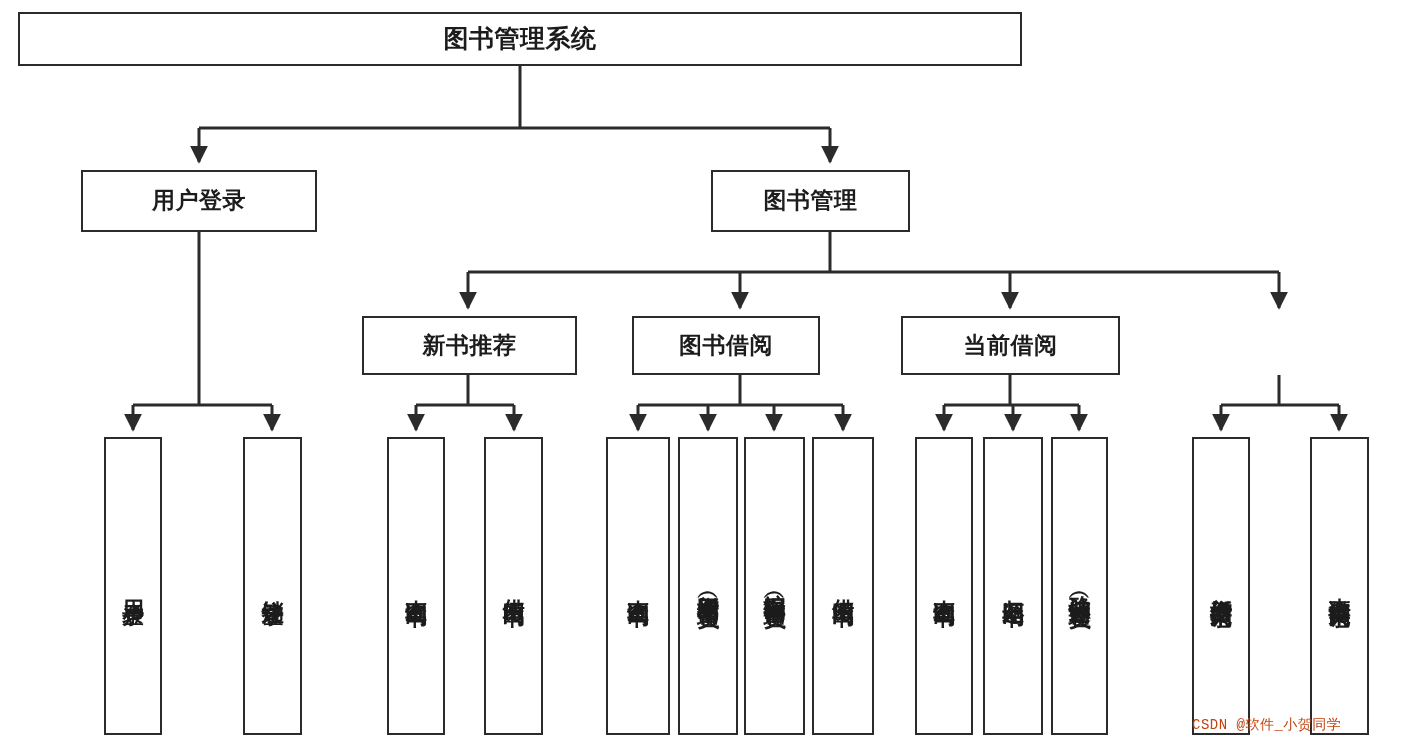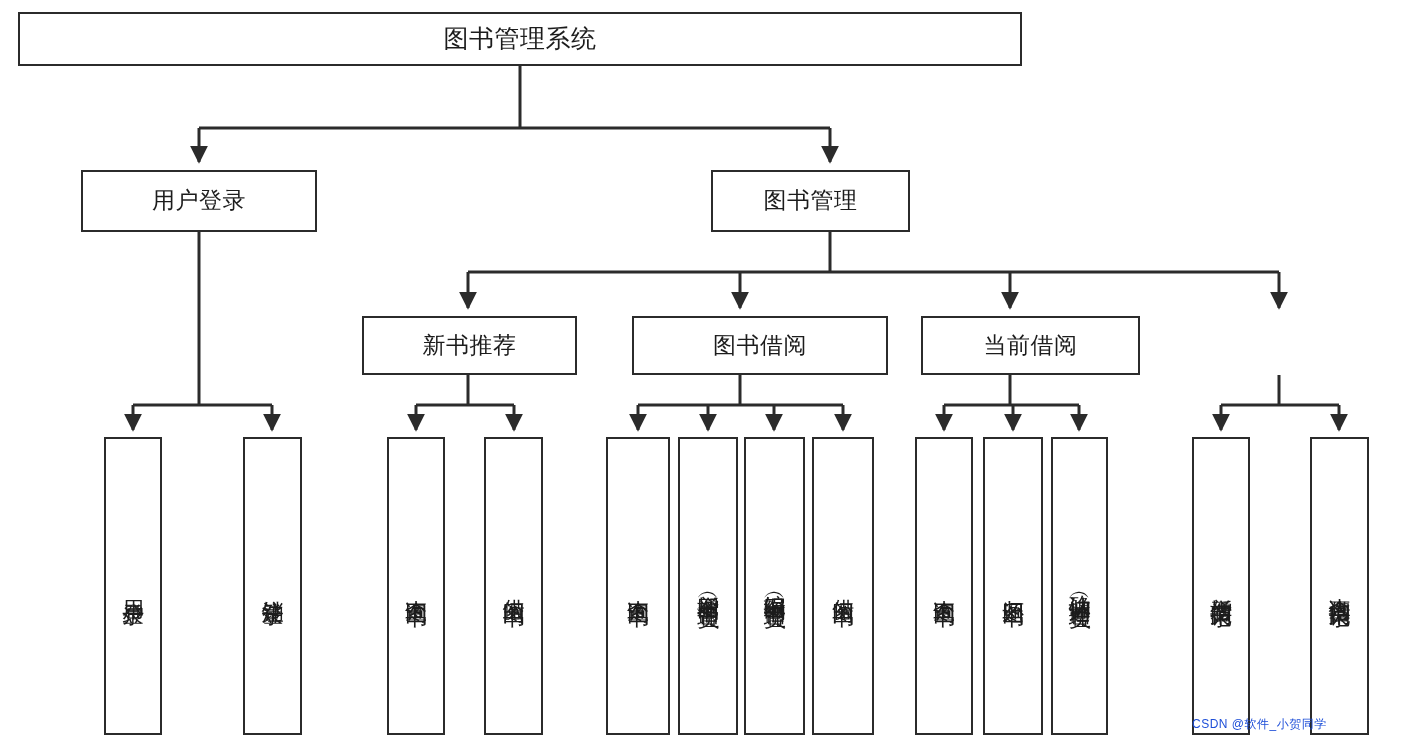--- a/index.html
+++ b/index.html
@@ -34,38 +34,40 @@
     align-items: center;
     justify-content: center;
     color: #1c1c1c;
   }
   .node .label {
     display: block;
     text-align: center;
     line-height: 1.18;
     white-space: nowrap;
     letter-spacing: 0.5px;
+    font-weight: bold;
   }
   .node.vertical .label {
     writing-mode: vertical-rl;
     text-orientation: upright;
     line-height: 1.12;
     letter-spacing: 2px;
   }
   .node.root .label   { font-size: 25px; }
   .node.lvl1 .label   { font-size: 23px; }
   .node.lvl2 .label   { font-size: 23px; }
   .node.leaf .label   { font-size: 22px; }
   .watermark {
     position: absolute;
-    color: #1d4ed8;
-    font-size: 12px;
+    color: #c2410c;
+    font-size: 14px;
     white-space: nowrap;
     letter-spacing: 0.5px;
     pointer-events: none;
+    font-family: Liberation Mono, monospace;
   }
 </style>
 </head>
 <body>
 
 <div id="canvas">
 
   <svg id="wires" viewBox="0 0 1405 747" xmlns="http://www.w3.org/2000/svg">
     <defs>
       <marker id="arrow" viewBox="0 0 10 10" refX="9" refY="5" markerWidth="6" markerHeight="6" orient="auto-start-reverse">
@@ -127,24 +129,24 @@
   <div class="node lvl1" style="left:81px; top:170px; width:236px; height:62px;">
     <span class="label">用户登录</span>
   </div>
   <div class="node lvl1" style="left:711px; top:170px; width:199px; height:62px;">
     <span class="label">图书管理</span>
   </div>
 
   <div class="node lvl2" style="left:362px; top:316px; width:215px; height:59px;align-items:center;">
     <span class="label">新书推荐</span>
   </div>
-  <div class="node lvl2" style="left:632px; top:316px; width:256px; height:59px;">
+  <div class="node lvl2" style="left:632px; top:316px; width:188px; height:59px;">
     <span class="label">图书借阅</span>
   </div>
-  <div class="node lvl2" style="left:901px; top:316px; width:219px; height:59px;margin-left:20px;">
+  <div class="node lvl2" style="left:901px; top:316px; width:219px; height:59px;">
     <span class="label">当前借阅</span>
   </div>
 
   <div class="node leaf vertical" style="left:104px; top:437px; width:58px; height:298px;">
     <span class="label">用户登录</span>
   </div>
   <div class="node leaf vertical" style="left:243px; top:437px; width:59px; height:298px;">
     <span class="label">注销登录</span>
   </div>
 

